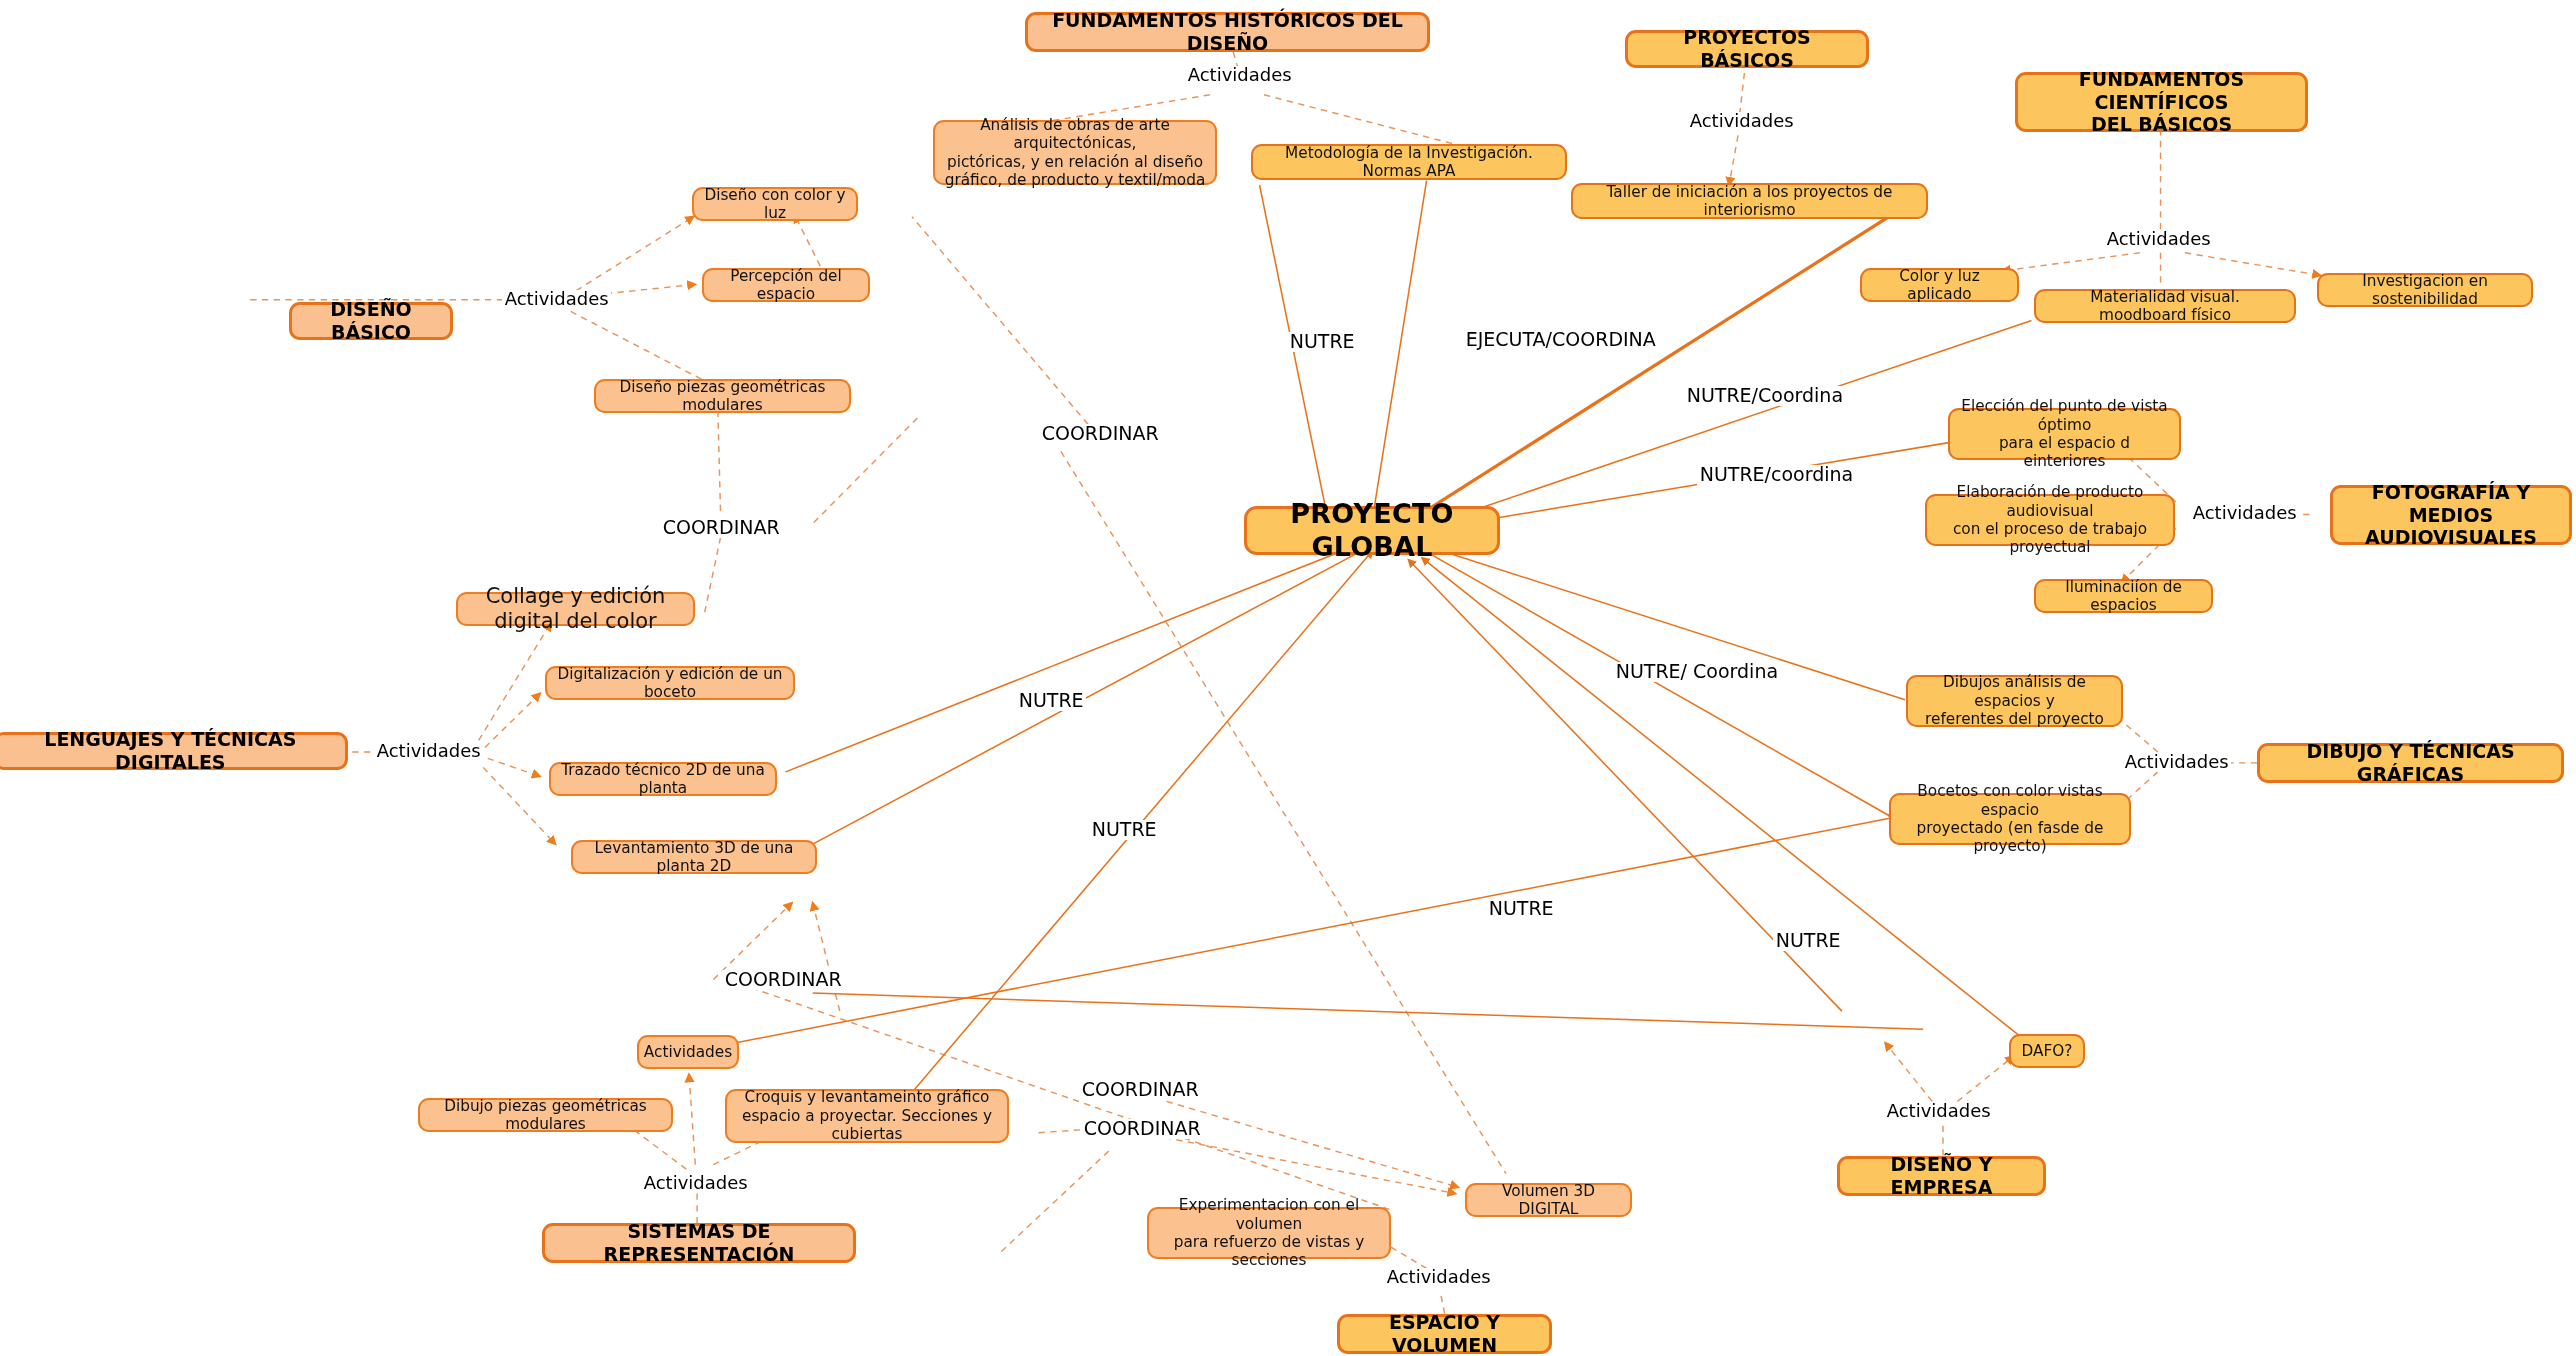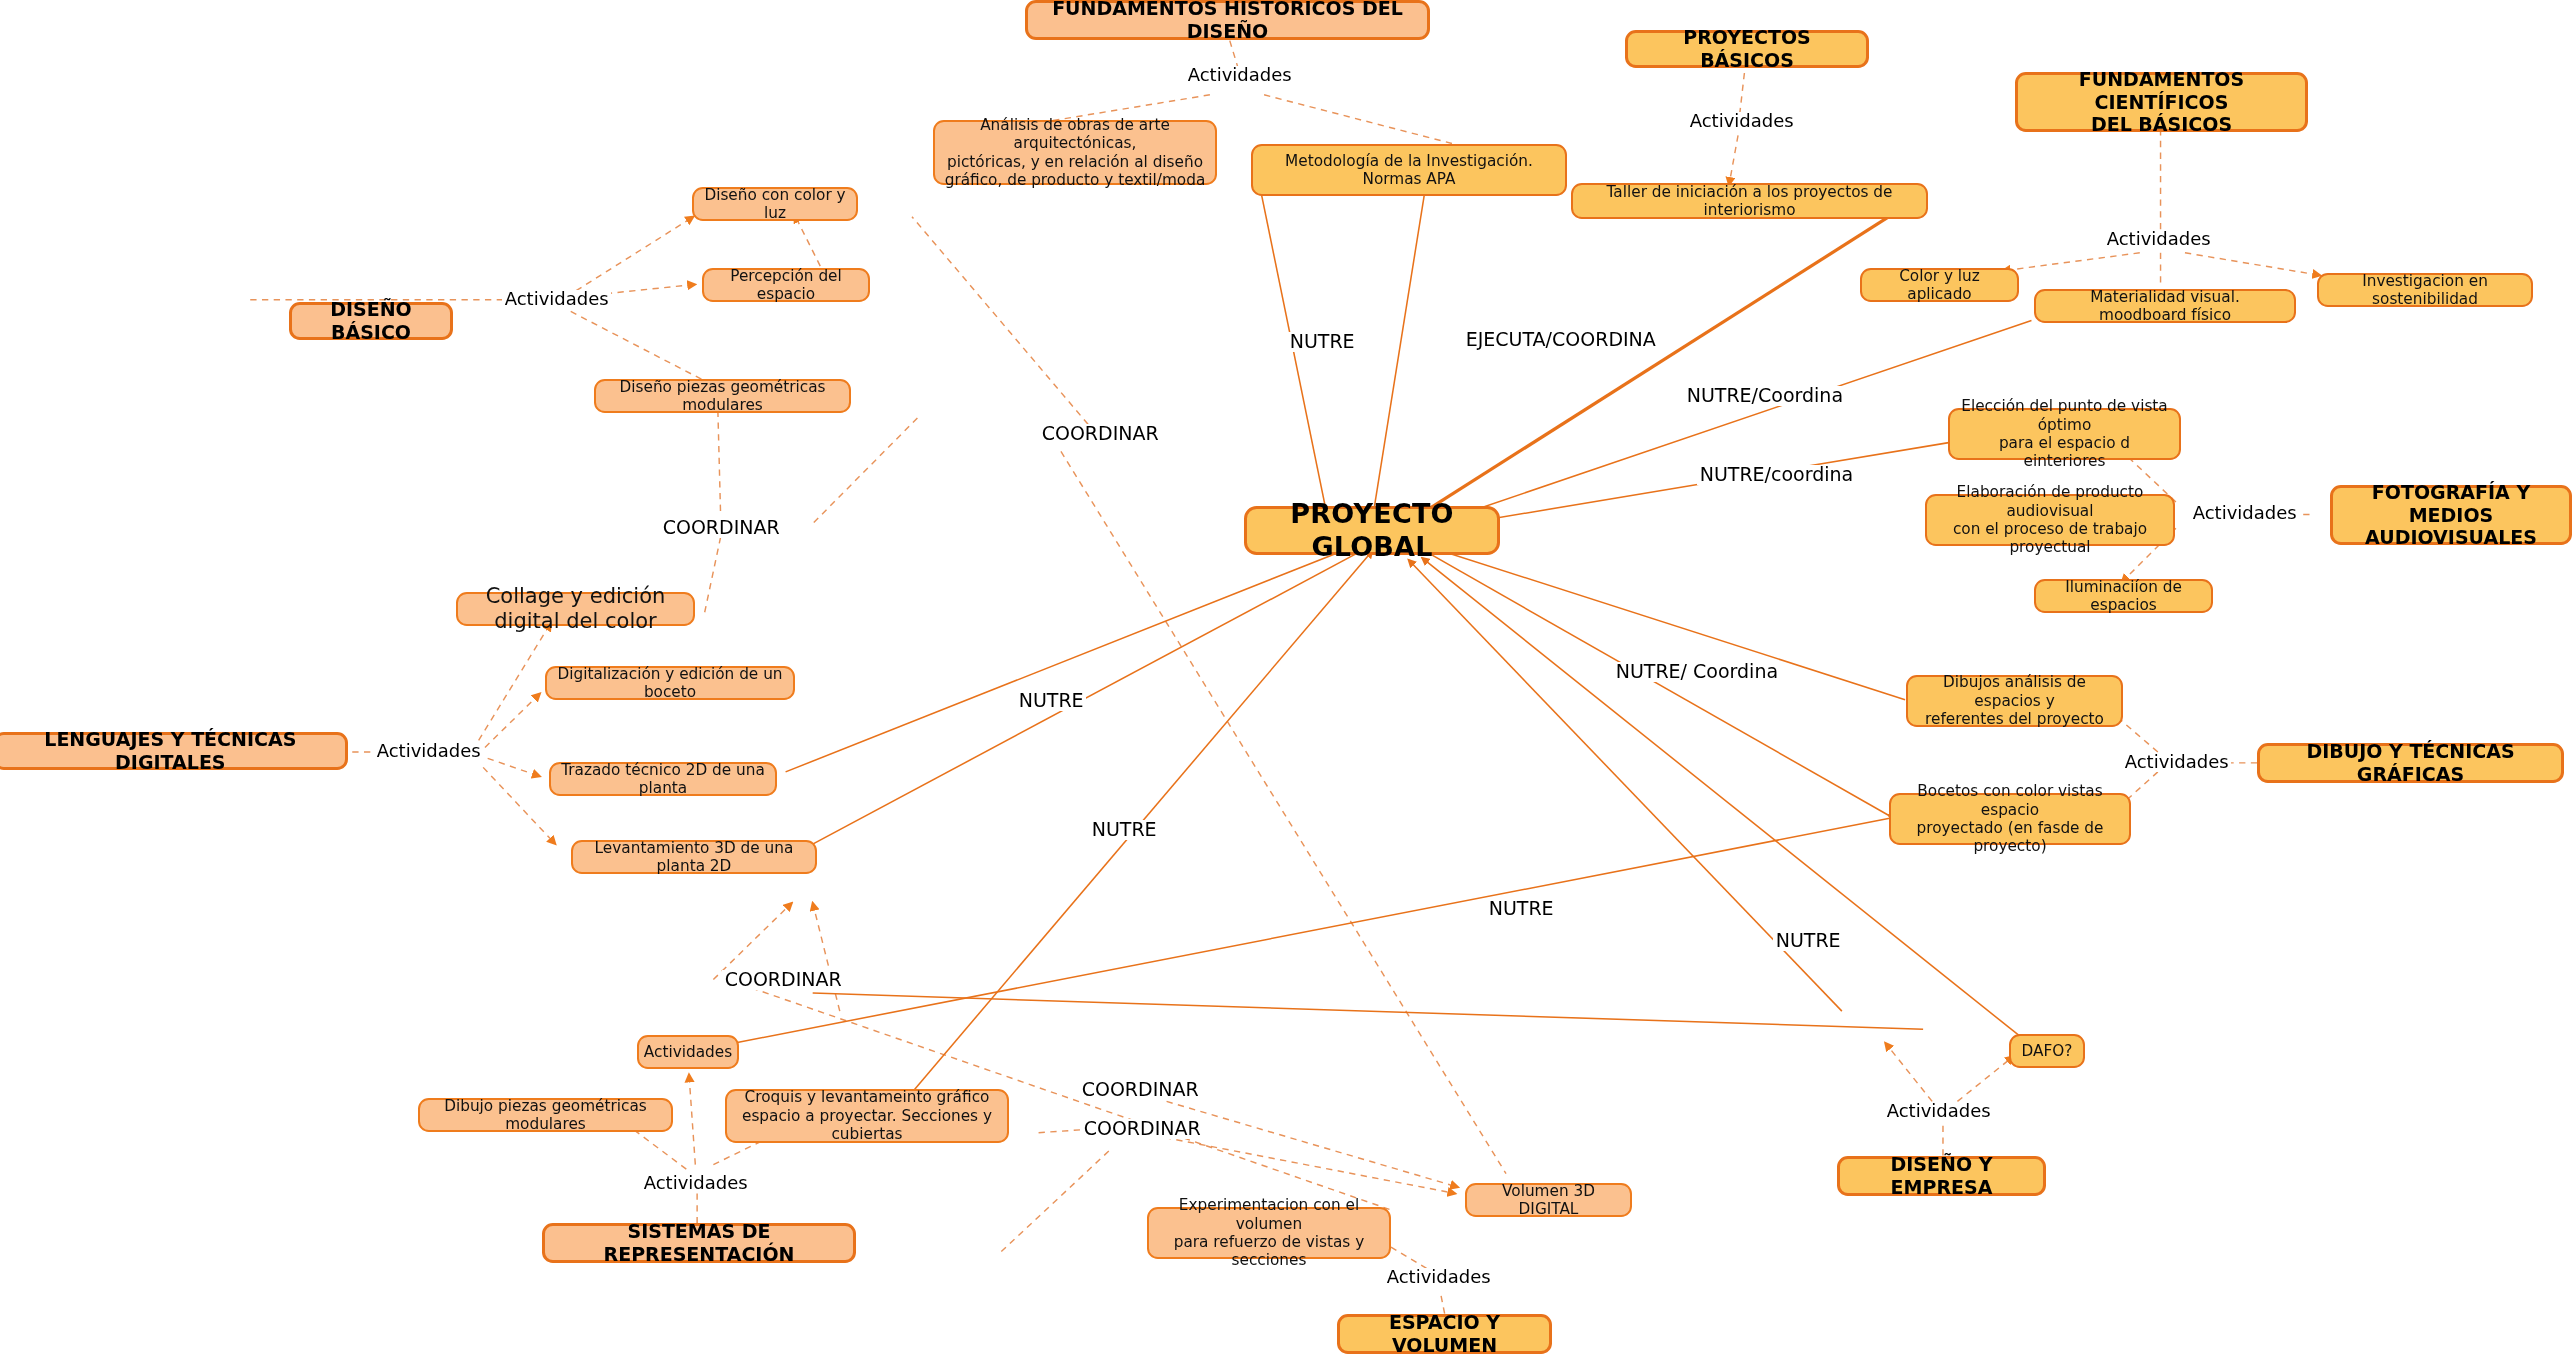--- a/index.html
+++ b/index.html
@@ -196,21 +196,21 @@
       <path d="M2240,1150 L1575,618" marker-end="url(#ahs)"></path>
 
       <path d="M1395,205 L1470,572" marker-end="url(#ahs)"></path>
     </g>
   </svg>
 
   <div class="node main" style="left:1244px; top:506px; width:256px; height:49px;">
     <span>PROYECTO GLOBAL</span>
   </div>
 
-  <div class="node subject pale" style="left:1025px; top:0px; width:405px; height:40px;border-radius:11px;">
+  <div class="node subject pale" style="left:1025px; top:12px; width:405px; height:40px;border-radius:11px;">
     <span>FUNDAMENTOS HISTÓRICOS DEL DISEÑO</span>
   </div>
 
   <div class="node subject" style="left:1625px; top:30px; width:244px; height:38px;">
     <span>PROYECTOS BÁSICOS</span>
   </div>
 
   <div class="node subject" style="left:2015px; top:72px; width:293px; height:60px;">
     <span>FUNDAMENTOS CIENTÍFICOS
 DEL BÁSICOS</span>
@@ -244,21 +244,21 @@
     <span>FOTOGRAFÍA Y MEDIOS
 AUDIOVISUALES</span>
   </div>
 
   <div class="node activity" style="left:933px; top:120px; width:284px; height:65px; font-size:15.3px;">
     <span>Análisis de obras de arte arquitectónicas,
 pictóricas, y en relación al diseño
 gráfico, de producto y textil/moda</span>
   </div>
 
-  <div class="node activity amber" style="left:1251px; top:144px; width:316px; height:52px; font-size:15.3px;">
+  <div class="node activity amber" style="left:1251px; top:144px; width:316px; height:36px; font-size:15.3px;">
     <span>Metodología de la Investigación. Normas APA</span>
   </div>
 
   <div class="node activity amber" style="left:1571px; top:183px; width:357px; height:36px; font-size:15.3px;">
     <span>Taller de iniciación a los proyectos de interiorismo</span>
   </div>
 
   <div class="node activity amber" style="left:1860px; top:268px; width:159px; height:34px; font-size:15.3px;">
     <span>Color y luz aplicado</span>
   </div>

